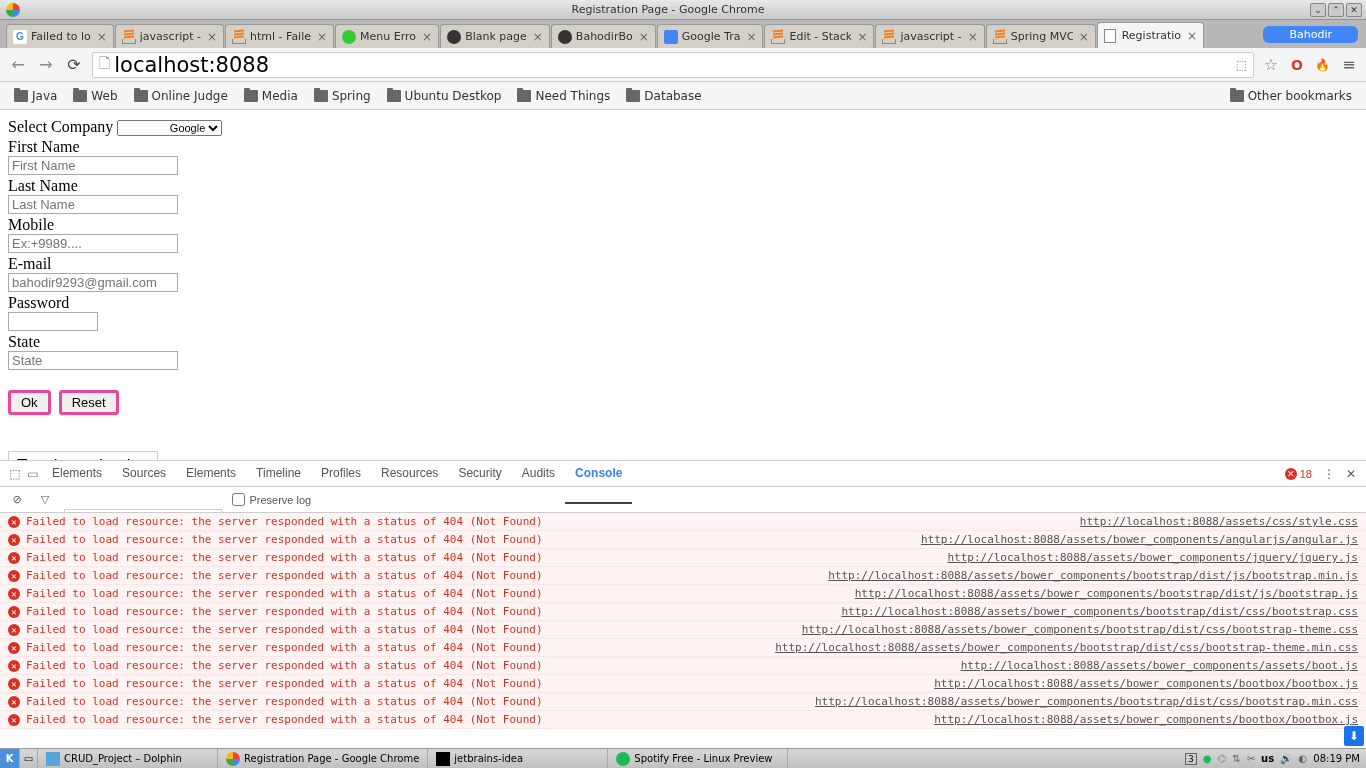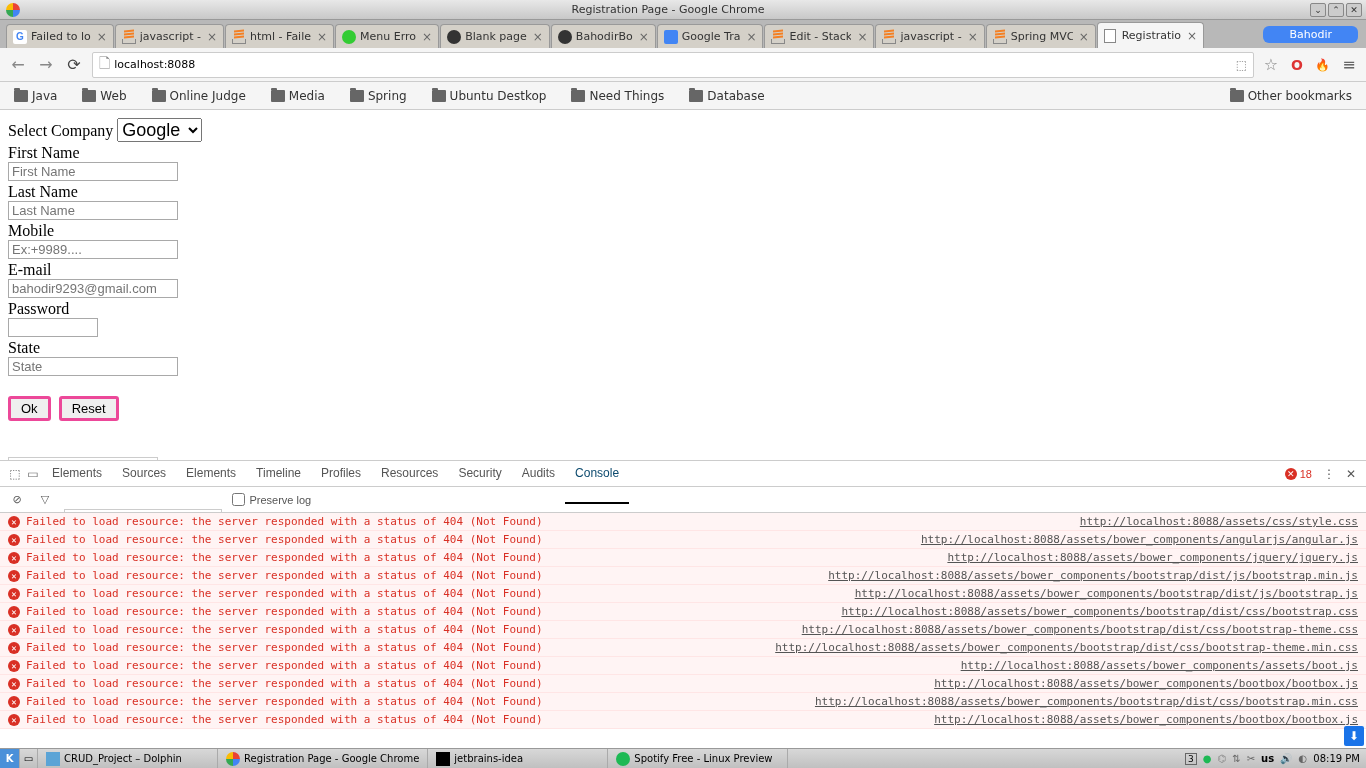--- a/index.html
+++ b/index.html
@@ -104,35 +104,35 @@
       border-radius: 2px;
       display: flex;
       align-items: center;
       padding: 0 6px;
       gap: 4px;
     }
     .url-input {
       flex: 1;
       border: none;
       outline: none;
-      font-size: 11px;
+      font-size: 21px;
       color: #333;
     }
     .url-input .host { color: #000; }
     .url-bar .right-icons { display: flex; gap: 8px; align-items: center; }
     .icon-btn { width: 18px; height: 18px; cursor: pointer; display: flex; align-items: center; justify-content: center; }
 
     
     .bookmarks-bar {
       height: 28px;
       background: #f5f5f5;
       display: flex;
       align-items: center;
       padding: 0 8px;
-      gap: 13px;
+      gap: 4px;
       border-bottom: 1px solid #ccc;
       font-size: 12px;
     }
     .bookmark-item {
       display: flex; align-items: center; gap: 4px;
       padding: 3px 6px;
       cursor: pointer;
       border-radius: 2px;
       color: #333;
     }
@@ -153,22 +153,23 @@
     .page-content input[type=text],
     .page-content input[type=password] {
       width: 170px;
       font-size: 13px;
       padding: 1px 3px;
       border: 1px solid #a9a9a9;
       font-family: Arial, sans-serif;
     }
     .page-content input[type=password] { width: 90px; }
     .page-content select {
-      font-size: 18px;
-      width: 85px;
+      font-size: 11px;
+      width: 105px;
+      text-align: right;
     }
     .form-row { margin-bottom: 2px; }
     .btn {
       font-family: Arial, sans-serif;
       font-size: 13px;
       padding: 2px 10px;
       background: #efefef;
       border: 3px solid #ec4899;
       border-radius: 3px;
       cursor: pointer;
@@ -203,21 +204,21 @@
       gap: 0;
       border-bottom: 1px solid #ccc;
       font-size: 12px;
       color: #555;
     }
     .dt-tab {
       padding: 22px 10px;
       cursor: pointer;
       border-bottom: 2px solid transparent;
     }
-    .dt-tab.active { border-bottom: 2px solid #000000; color: #0c4a6e; }
+    .dt-tab.active { border-bottom: 2px solid #404040; color: #3b82f6; font-weight: bold; }
     .devtools-tabs .spacer { flex: 1; }
     .error-badge-wrap { display: flex; align-items: center; gap: 3px; color: #d93025; font-size: 11px;}
     .devtools-toolbar {
       height: 26px;
       display: flex;
       align-items: center;
       padding: 0 8px;
       gap: 10px;
       border-bottom: 1px solid #ccc;
       font-size: 11px;

